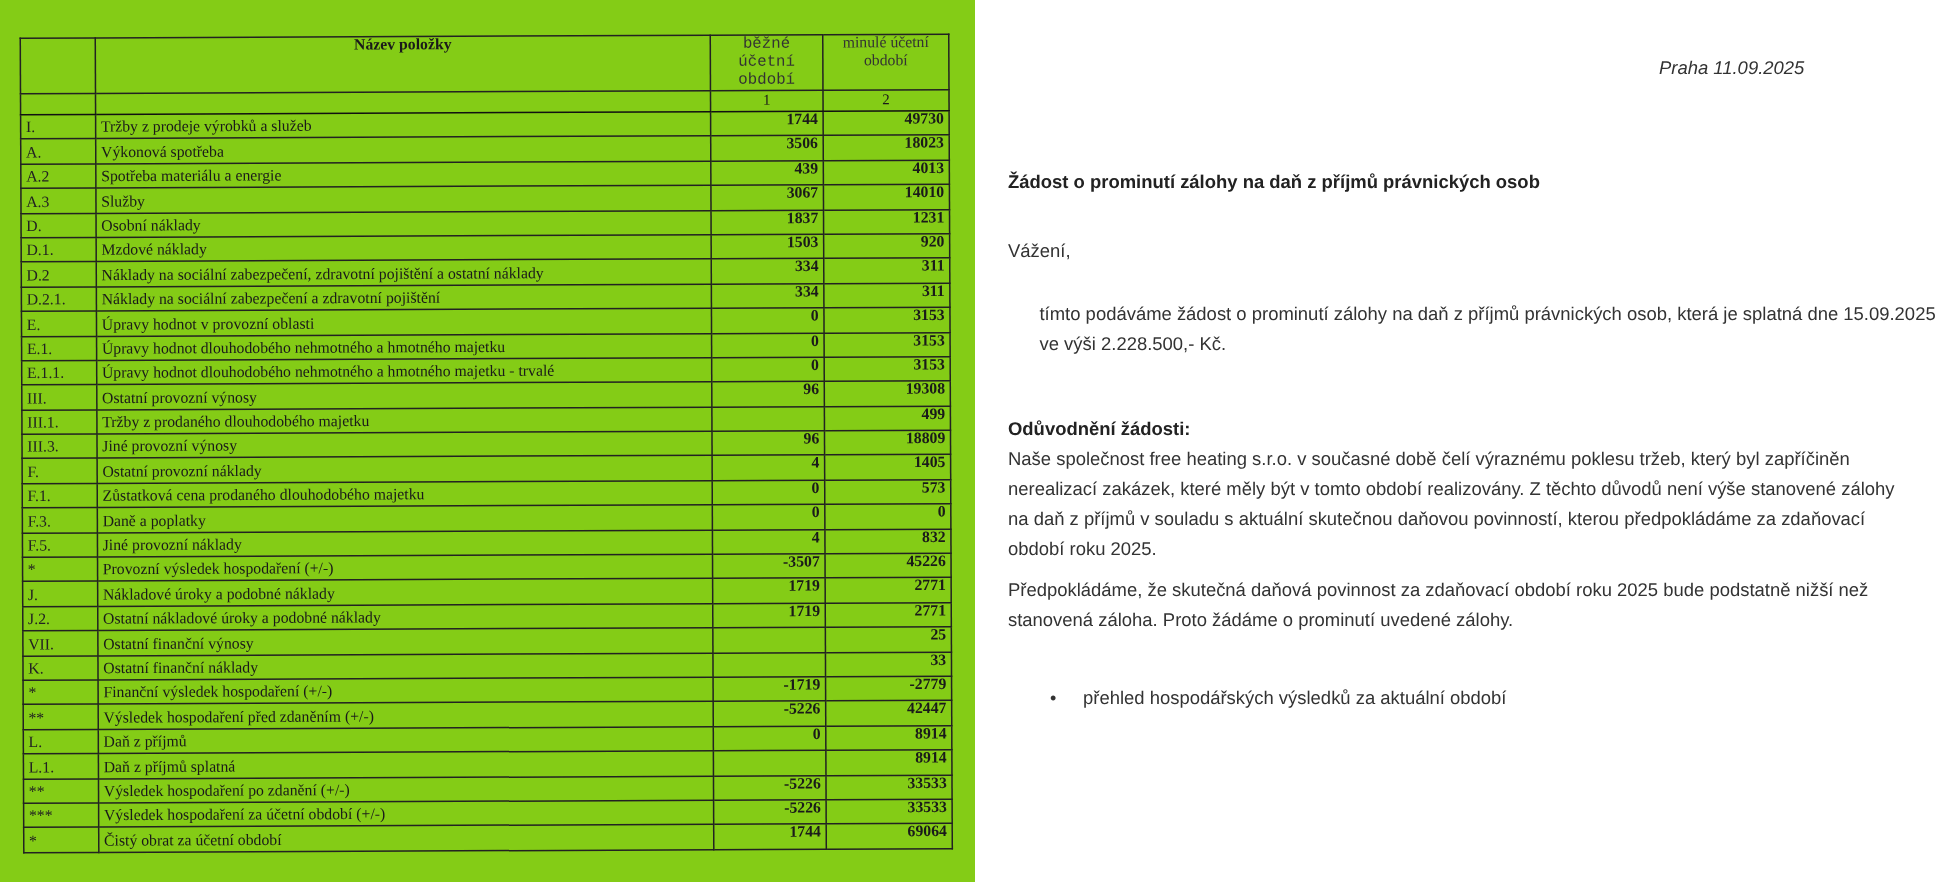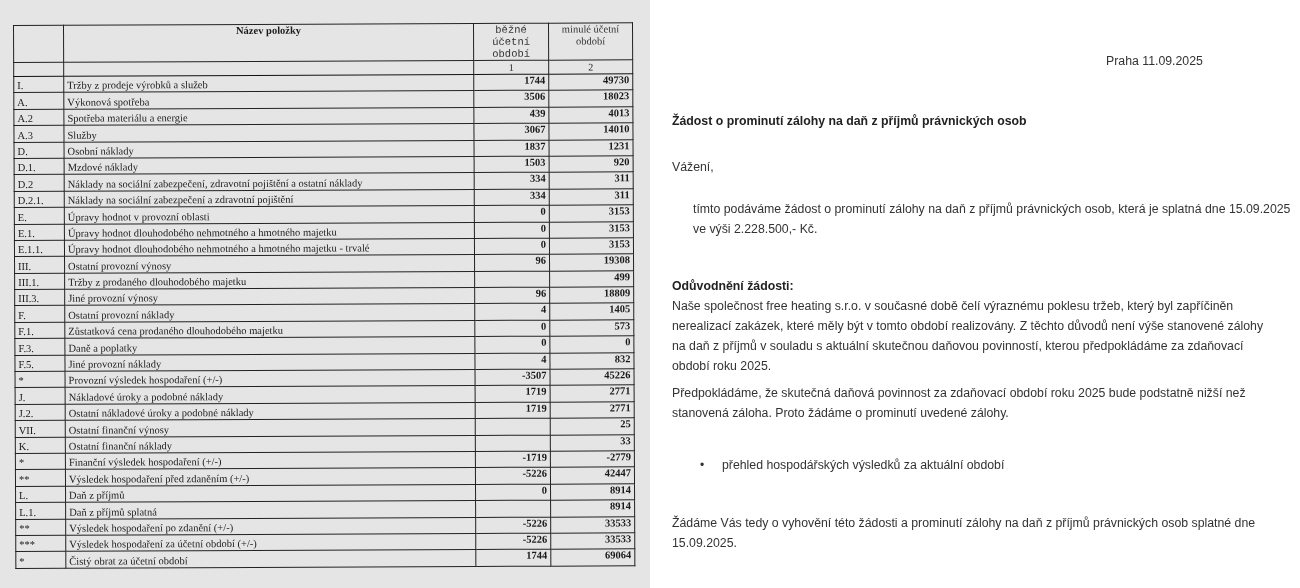--- a/index.html
+++ b/index.html
@@ -1,21 +1,21 @@
 <!DOCTYPE html>
 <html><head>
   <meta charset="utf-8">
   <style>
     html, body { margin: 0; padding: 0; background: #ffffff; }
     body { width: 1300px; height: 588px; position: relative; overflow: hidden; }
 
     
     .scan {
       position: absolute; left: 0; top: 0; width: 650px; height: 588px;
-      background: #e5e5e5;
+      background: #84cc16;
     }
     table.stmt {
       position: absolute; left: 13px; top: 25px;
       border-collapse: collapse;
       font-family: "Liberation Serif", "DejaVu Serif", serif;
       color: #1a1a1a;
       transform: rotate(-0.25deg);
       transform-origin: left top;
     }
     table.stmt td, table.stmt th {
@@ -41,21 +41,21 @@
     td.name { vertical-align: bottom; padding-left: 4px; }
     td.num { text-align: right; font-weight: bold; vertical-align: top; font-size: 10.5px; padding-right: 3px; }
 
     
     .letter {
       position: absolute; left: 650px; top: 0; width: 650px; height: 588px;
       font-family: "Liberation Sans", "DejaVu Sans", sans-serif;
       color: #333;
       font-size: 12.3px;
     }
-    .letter .date { position: absolute; left: 456px; top: 54px; }
+    .letter .date { position: absolute; left: 456px; top: 38px; font-style: italic; }
     .letter .subject { position: absolute; left: 22px; top: 114px; font-weight: bold; color: #222; text-align: center; }
     .letter .salutation { position: absolute; left: 22px; top: 160px; }
     .letter .para { position: absolute; left: 22px; width: 600px; line-height: 20px; }
     .letter .p1 { top: 199px; margin-left: 21px; }
     .letter .reason-title { position: absolute; left: 22px; top: 279px; font-weight: bold; color: #222; }
     .letter .p2 { top: 296px; }
     .letter .p3 { top: 383px; }
     .letter .p4 { top: 429px; }
     .letter .attach { position: absolute; left: 50px; top: 458px; }
     .letter .attach .bullet { display: inline-block; width: 22px; font-size: 12px; }
@@ -275,14 +275,13 @@
   <div class="date">Praha 11.09.2025</div>
   <div class="subject">Žádost o prominutí zálohy na daň z příjmů právnických osob</div>
   <div class="salutation">Vážení,</div>
   <div class="para p1">tímto podáváme žádost o prominutí zálohy na daň z příjmů právnických osob, která je splatná dne 15.09.2025  ve výši 2.228.500,- Kč.</div>
   <div class="reason-title">Odůvodnění žádosti:</div>
   <div class="para p2">Naše společnost free heating s.r.o. v současné době čelí výraznému poklesu tržeb, který byl zapříčiněn nerealizací zakázek, které měly být v tomto období realizovány. Z těchto důvodů není výše stanovené zálohy na daň z příjmů v souladu s aktuální skutečnou daňovou povinností, kterou předpokládáme za zdaňovací období roku 2025.</div>
   <div class="para p3">Předpokládáme, že skutečná daňová povinnost za zdaňovací období roku 2025 bude podstatně nižší než stanovená záloha. Proto žádáme o prominutí uvedené zálohy.</div>
   <div class="attach">
     <span class="bullet">•</span><span>přehled hospodářských výsledků za aktuální období</span>
   </div>
-  <div class="para p5">Žádáme Vás tedy o vyhovění této žádosti a prominutí zálohy na daň z příjmů právnických osob splatné dne 15.09.2025.</div>
 </div>
 
 </body></html>

